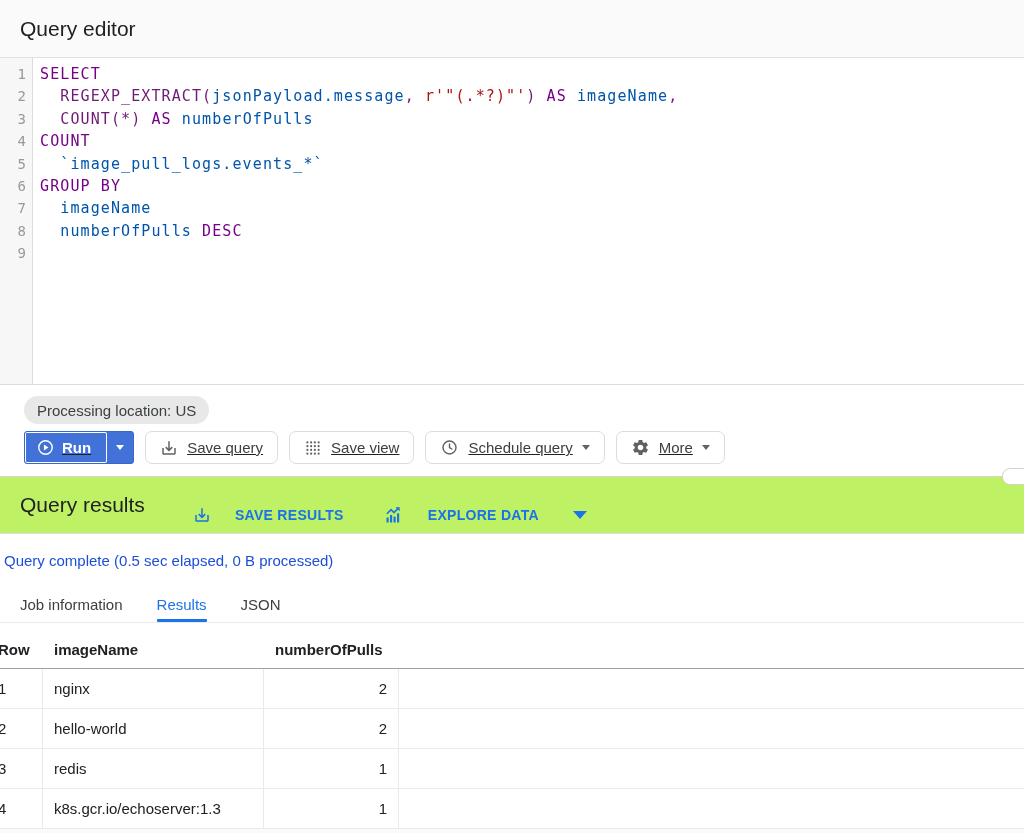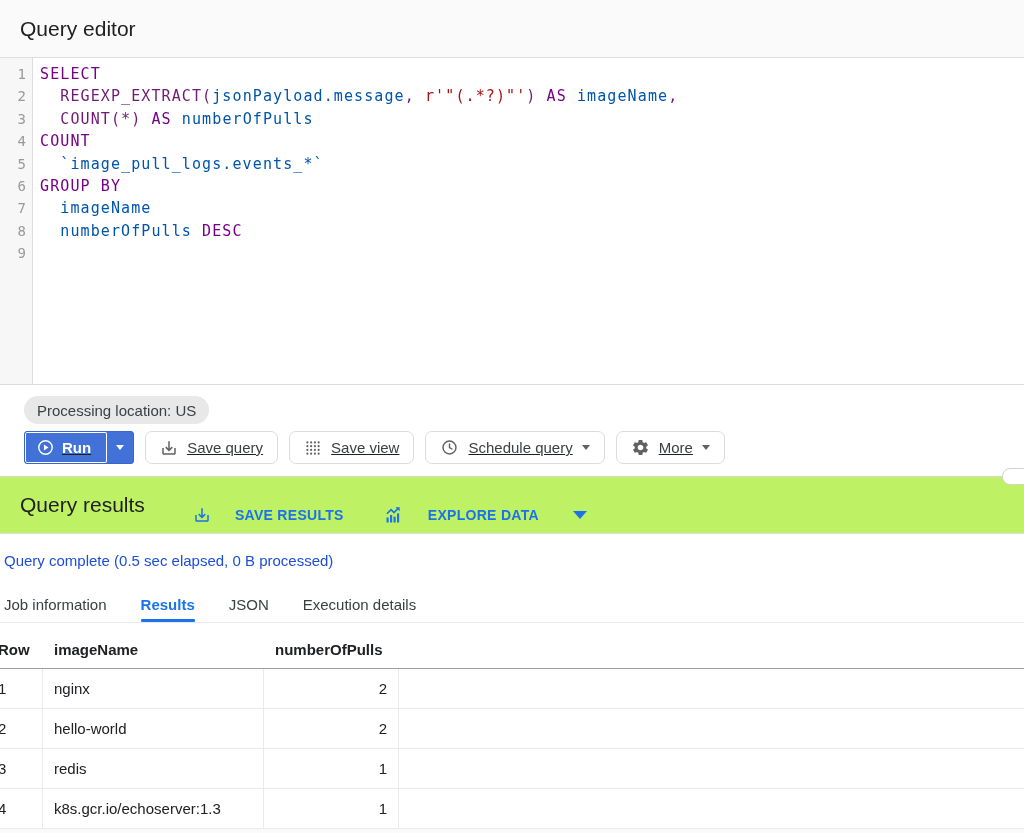--- a/index.html
+++ b/index.html
@@ -57,24 +57,24 @@
   .link-btn.save { margin-left:48px; }
   .link-btn.explore { margin-left:40px; }
   .explore-caret { width:0; height:0; border-left:7px solid transparent;
                    border-right:7px solid transparent; border-top:8px solid var(--accent);
                    margin-left:10px; }
 
   
   .status-row { height:52px; display:flex; align-items:center; padding-left:4px;
                 font-size:15px; color:#1d4ed8; }
   .tabs-row { height:37px; border-bottom:1px solid #e8eaed; display:flex;
-              align-items:stretch; padding-left:4px; }
+              align-items:stretch; padding-left:20px; }
   .tab { display:flex; align-items:center; font-size:15px; color:#3c4043;
          margin-right:34px; position:relative; cursor:pointer; }
-  .tab.active { color:var(--accent);font-weight:bold; }
+  .tab.active { color:var(--accent); }
   .tab.active::after { content:""; position:absolute; left:0; right:0; bottom:0;
                        height:3px; background:var(--accent); border-radius:1px; }
 
   
   .table-wrap { background:#fff; padding-top:8px; position:relative; height:206px; }
   .rtable { margin-left:-9px; width:calc(100% + 9px); }
   .trow { display:flex; height:40px; align-items:center; border-bottom:1px solid #e8eaed; }
   .trow.head { height:38px; border-bottom:1px solid #9aa0a6; font-weight:bold; }
   .cell-row  { width:52px;  padding-left:7px;  font-size:15px; align-self:stretch;
                display:flex; align-items:center; }
@@ -215,21 +215,20 @@
 </div>
 
 <div class="status-row">
   <span>Query complete (0.5 sec elapsed, 0 B processed)</span>
 </div>
 
 <div class="tabs-row">
     <div class="tab">Job information</div>
     <div class="tab active">Results</div>
     <div class="tab">JSON</div>
-    <div class="tab">Execution details</div>
   </div>
 
 <div class="table-wrap">
   <div class="rtable">
     <div class="trow head">
       <div class="cell-row">Row</div>
       <div class="cell-name">imageName</div>
       <div class="cell-pulls">numberOfPulls</div>
       <div class="cell-fill"></div>
     </div>

